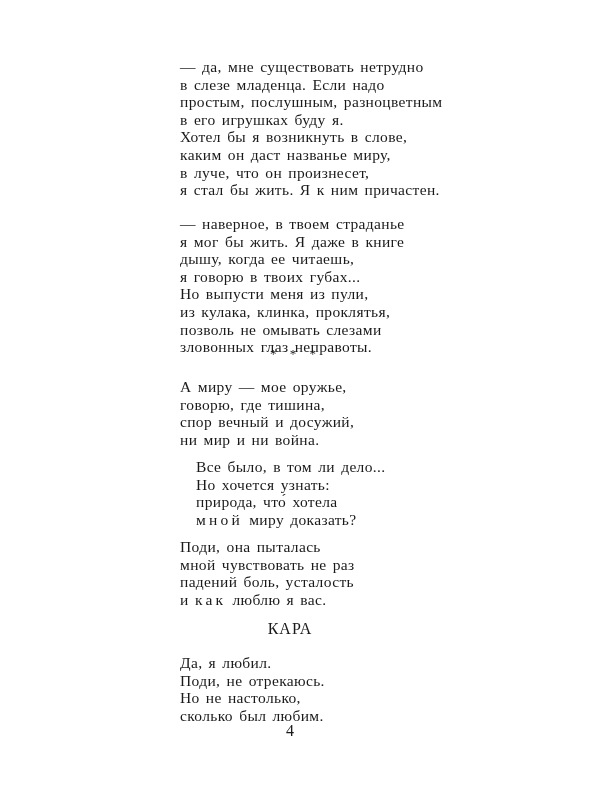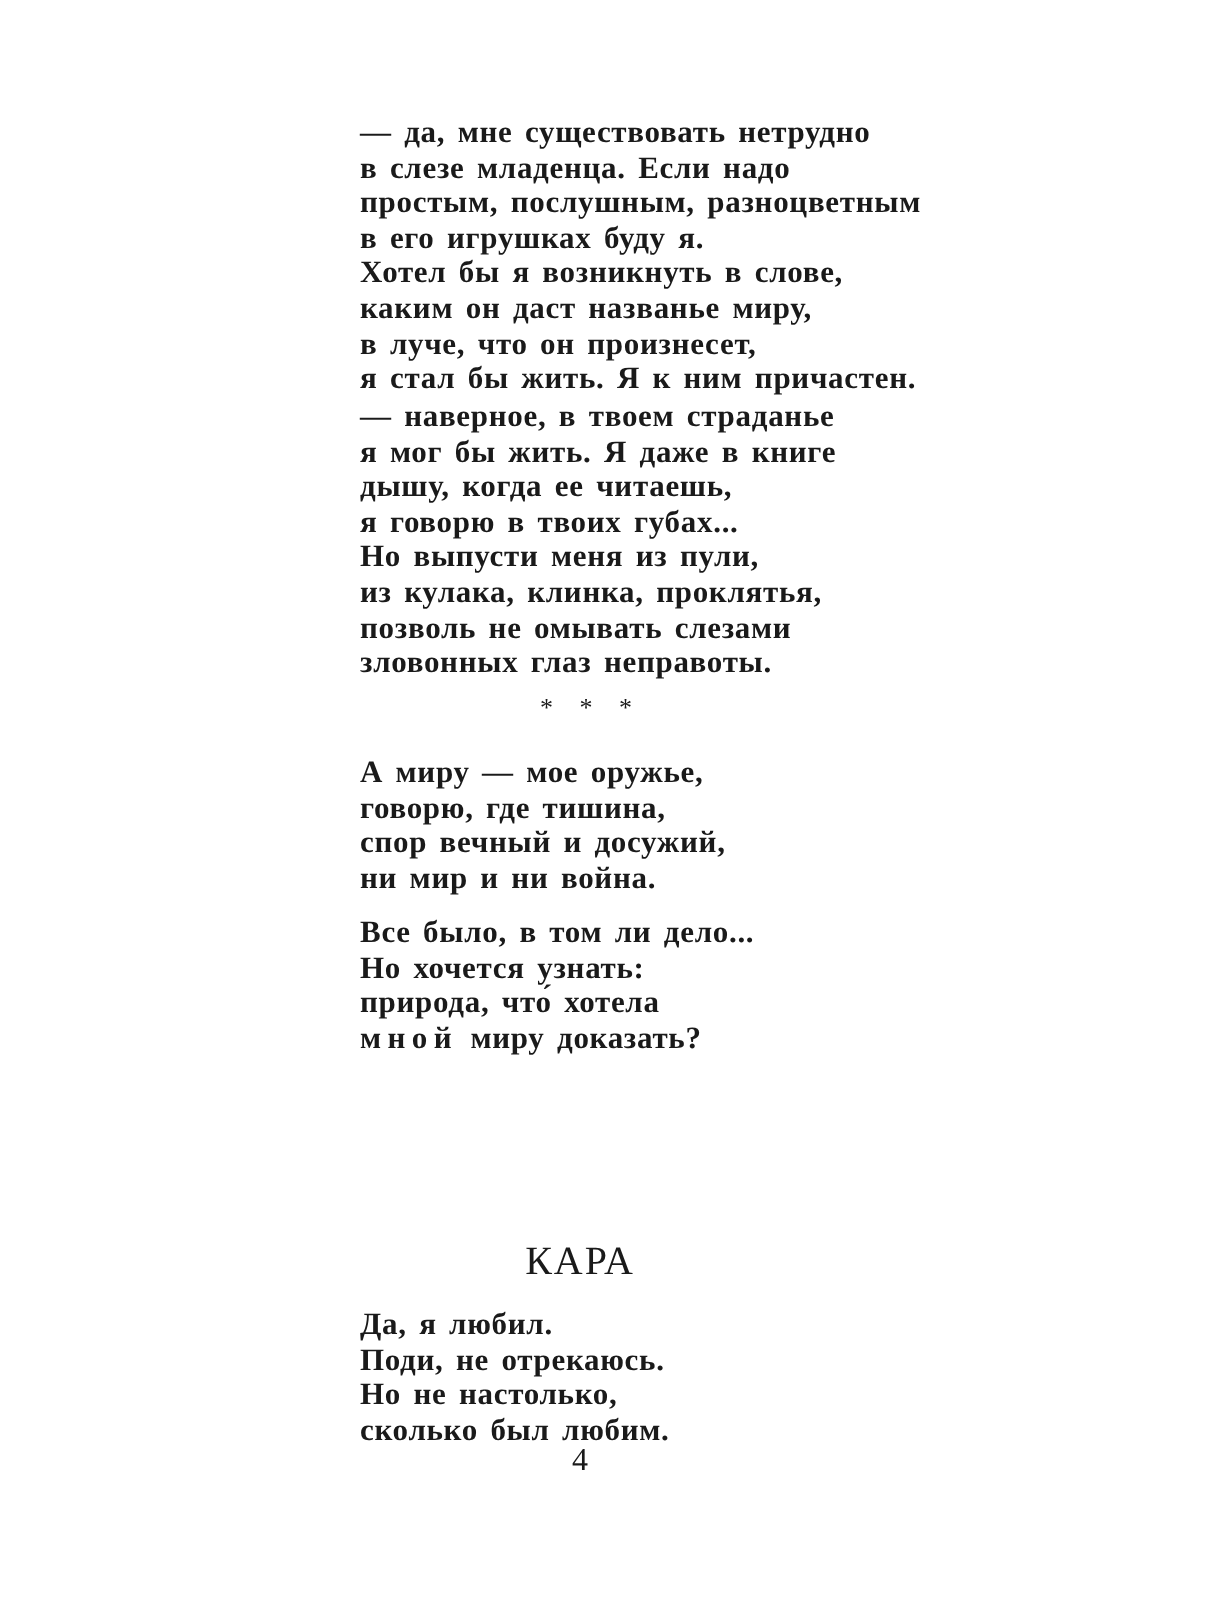--- a/index.html
+++ b/index.html
@@ -25,21 +25,20 @@
       left: 180px;
       margin: 0;
       font-size: 15.5px;
       line-height: 17.6px;
       letter-spacing: 0.35px;
       word-spacing: 2px;
       white-space: nowrap;
     }
     .line {
       display: block;
-      font-weight: bold;
     }
     .spaced {
       letter-spacing: 3.2px;
       text-align: center;
     }
     .stars {
       position: absolute;
       left: 0;
       width: 590px;
       text-align: center;
@@ -47,37 +46,37 @@
       font-size: 13px;
       letter-spacing: 4px;
       word-spacing: 2px;
     }
     .title {
       position: absolute;
       left: 0;
       width: 580px;
       text-align: center;
       top: 620px;
-      font-size: 20px;
+      font-size: 16px;
       letter-spacing: 1px;
       margin: 0;
       font-weight: normal;
     }
     .page-number {
       position: absolute;
       left: 0;
       width: 580px;
       text-align: center;
       top: 722px;
       font-size: 16px;
     }
     #s1 { top: 58px; }
-    #s2 { top: 200px; }
+    #s2 { top: 215px; }
     #s3 { top: 378px; }
-    #s4 { top: 458px; }
+    #s4 { top: 458px; margin-left: 16px; }
     #s5 { top: 538px; }
     #s6 { top: 654px; }
   </style>
 </head>
 <body>
 
 <div class="page">
 
   <p class="stanza" id="s1">
     <span class="line">— да, мне существовать нетрудно</span>
@@ -110,20 +109,26 @@
     <span class="line">ни мир и ни война.</span>
   </p>
 
   <p class="stanza" id="s4">
     <span class="line">Все было, в том ли дело...</span>
     <span class="line">Но хочется узнать:</span>
     <span class="line">природа, что́ хотела</span>
     <span class="line"><span class="spaced">мной</span> <span>миру доказать?</span></span>
   </p>
 
+  <p class="stanza" id="s5">
+    <span class="line">Поди, она пыталась</span>
+    <span class="line">мной чувствовать не раз</span>
+    <span class="line">падений боль, усталость</span>
+    <span class="line"><span>и</span> <span class="spaced">как</span> <span>люблю я вас.</span></span>
+  </p>
 
   <h2 class="title">КАРА</h2>
 
   <p class="stanza" id="s6">
     <span class="line">Да, я любил.</span>
     <span class="line">Поди, не отрекаюсь.</span>
     <span class="line">Но не настолько,</span>
     <span class="line">сколько был любим.</span>
   </p>
 

